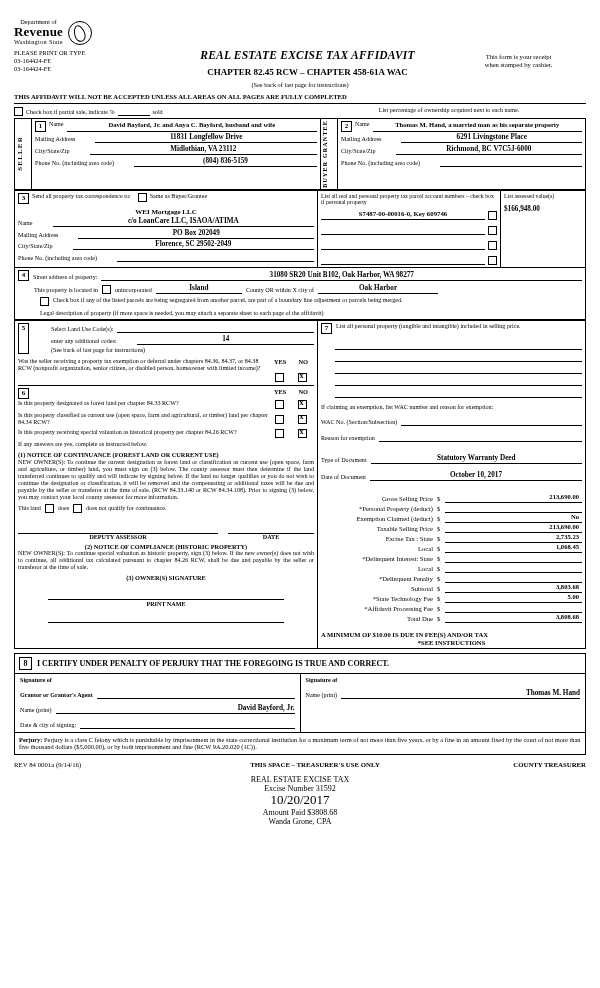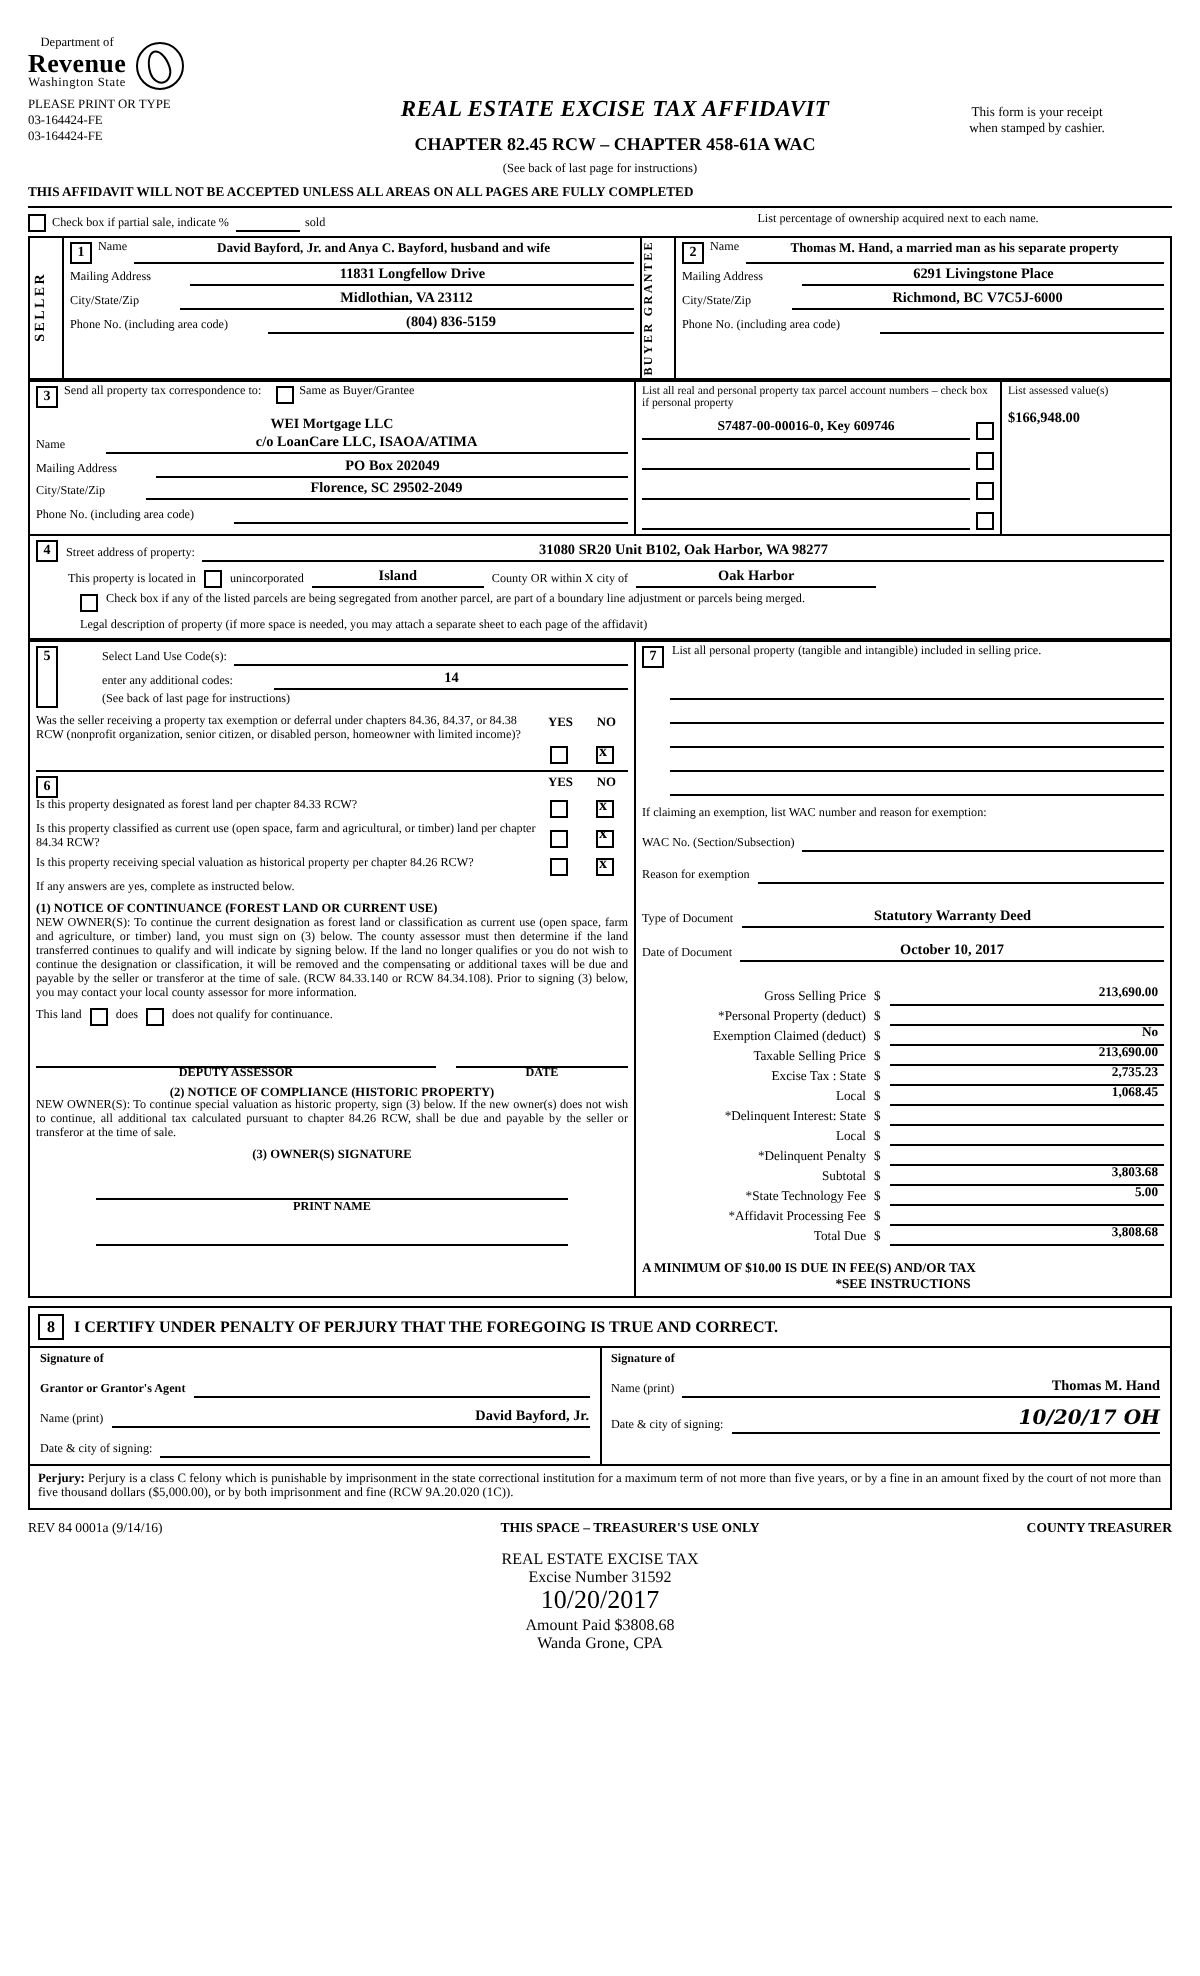--- a/index.html
+++ b/index.html
@@ -559,24 +559,20 @@
         <span class="tiny">Date &amp; city of signing:</span>
         <span class="underline-grow left"></span>
       </div>
     </div>
     <div class="sighalf">
       <div class="bold tiny">Signature of</div>
       <div style="display:flex; align-items:flex-end; gap:4px; margin-top:5px;">
         <span class="tiny">Name (print)</span>
         <span class="underline-grow left">Thomas M. Hand</span>
       </div>
-      <div style="display:flex; align-items:flex-end; gap:4px; margin-top:5px;">
-        <span class="tiny">Date &amp; city of signing:</span>
-        <span class="underline-grow left hw-small">10/20/17 OH</span>
-      </div>
     </div>
   </div>
 
   <div class="perjury">
     <span class="bold">Perjury:</span>
     <span>Perjury is a class C felony which is punishable by imprisonment in the state correctional institution for a maximum term of not more than five years, or by a fine in an amount fixed by the court of not more than five thousand dollars ($5,000.00), or by both imprisonment and fine (RCW 9A.20.020 (1C)).</span>
   </div>
 
   <div class="footrow">
     <div style="width:150px;">REV 84 0001a (9/14/16)</div>

